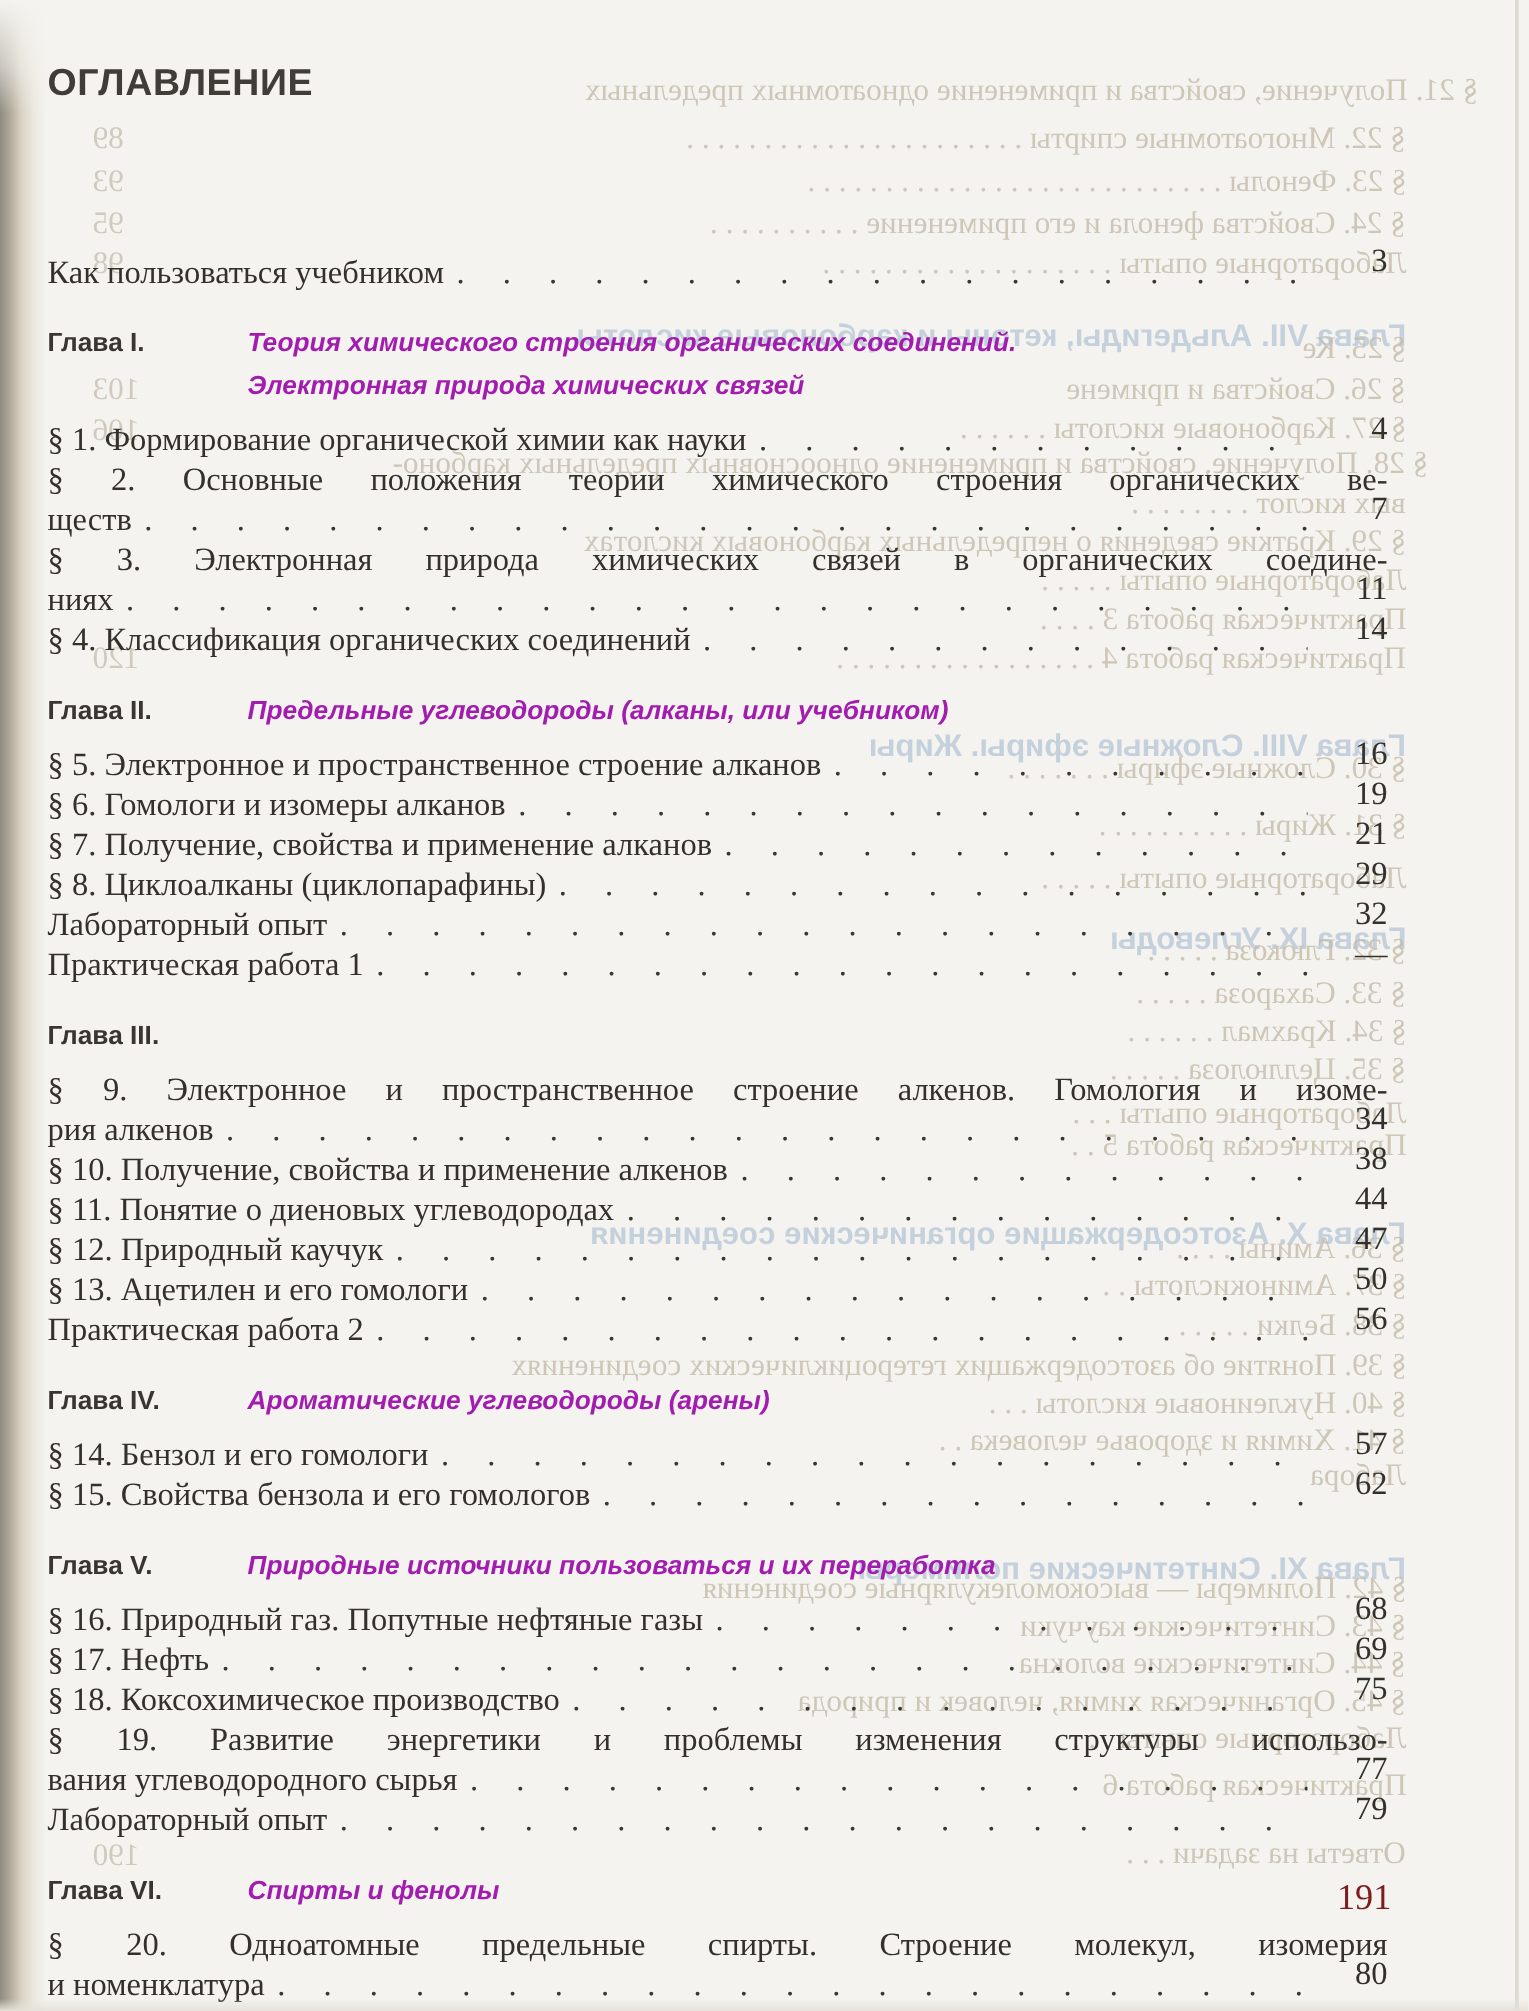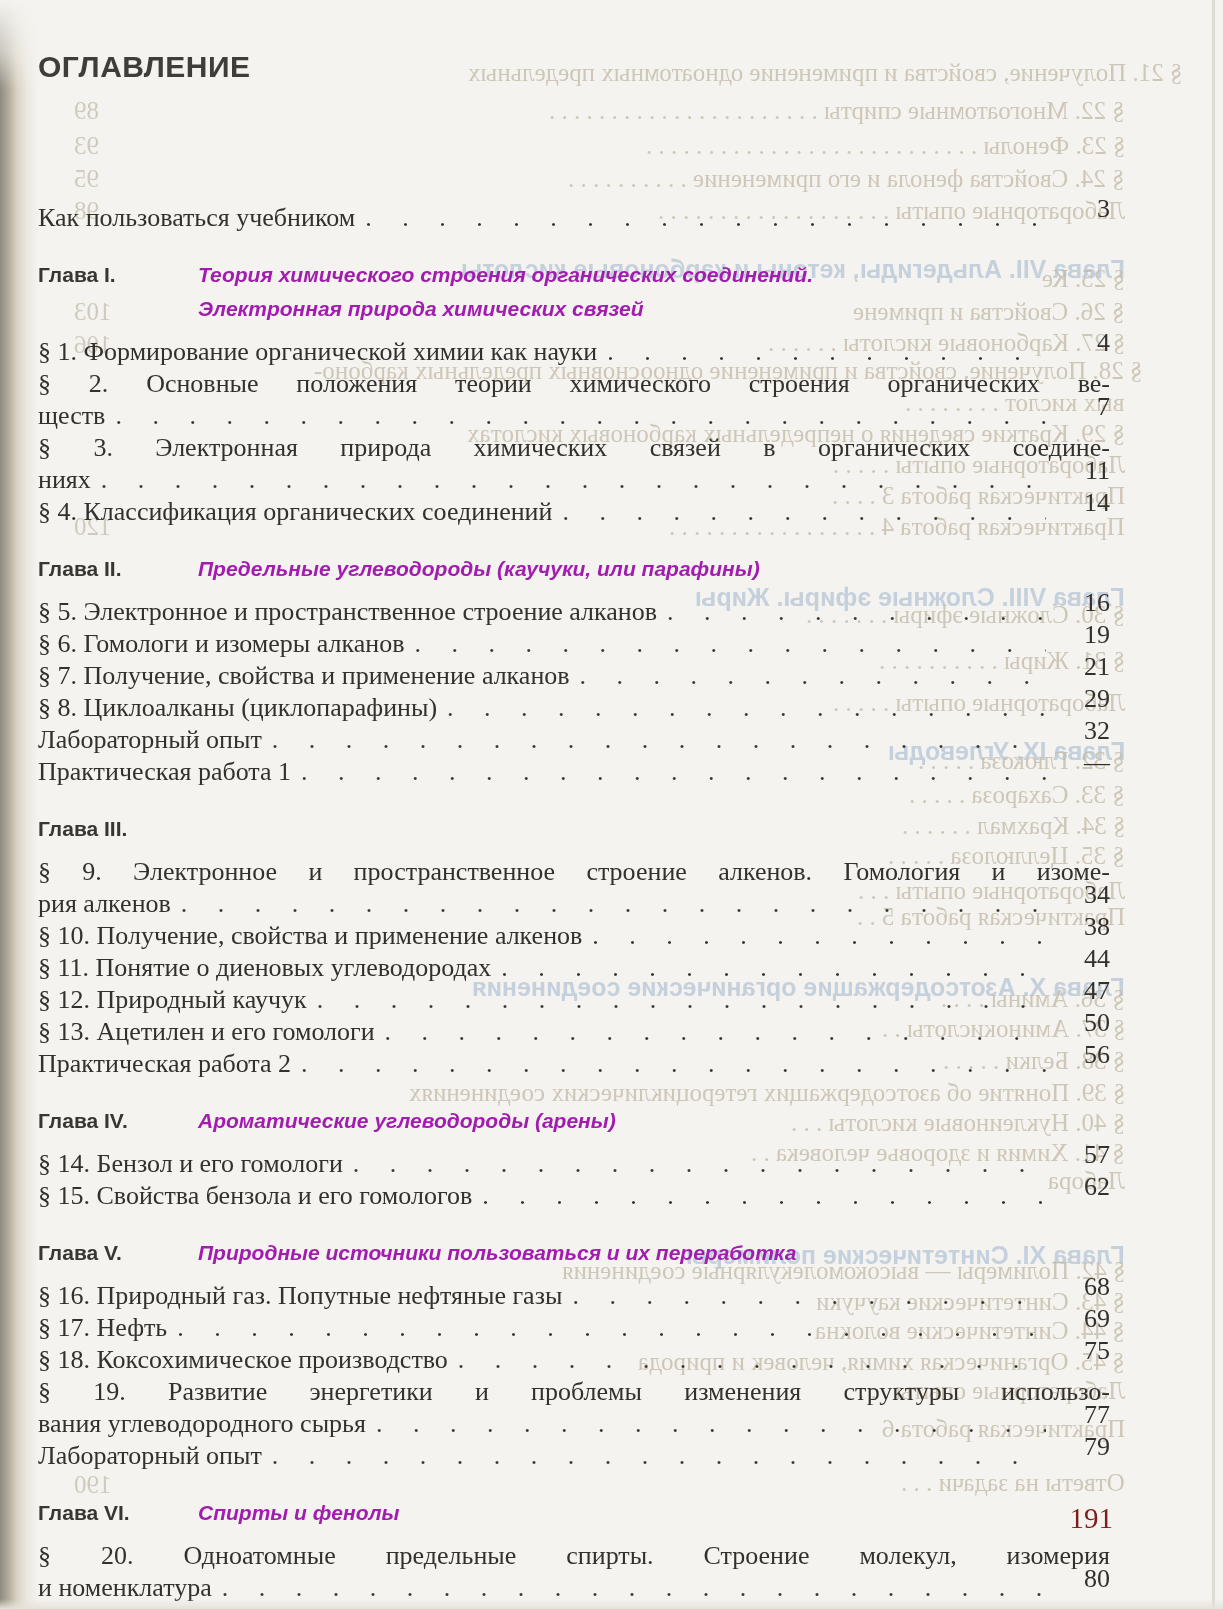--- a/index.html
+++ b/index.html
@@ -154,21 +154,21 @@
             <div class="entry-row">
               <span class="entry-text">§ 4. Классификация органических соединений</span>
               <span class="leader">. . . . . . . . . . . . . . . . . . . . . . . . . . . . . . . . . . . . . . . . . . . . . . . . . . . . . . . . . . . . . . . . . . . . . .</span>
               <span class="pgnum">14</span>
             </div>
           </div>
         </div>
         <div class="chapter">
           <div class="chapter-head">
             <span class="chapter-label">Глава II.</span>
-            <span class="chapter-title">Предельные углеводороды (каучуки, или парафины)</span>
+            <span class="chapter-title">Предельные углеводороды (алканы, или учебником)</span>
           </div>
           <div class="entry">
             <div class="entry-row">
               <span class="entry-text">§ 5. Электронное и пространственное строение алканов</span>
               <span class="leader">. . . . . . . . . . . . . . . . . . . . . . . . . . . . . . . . . . . . . . . . . . . . . . . . . . . . . . . . . . . . . . . . . . . . . .</span>
               <span class="pgnum">16</span>
             </div>
           </div>
           <div class="entry">
             <div class="entry-row">

